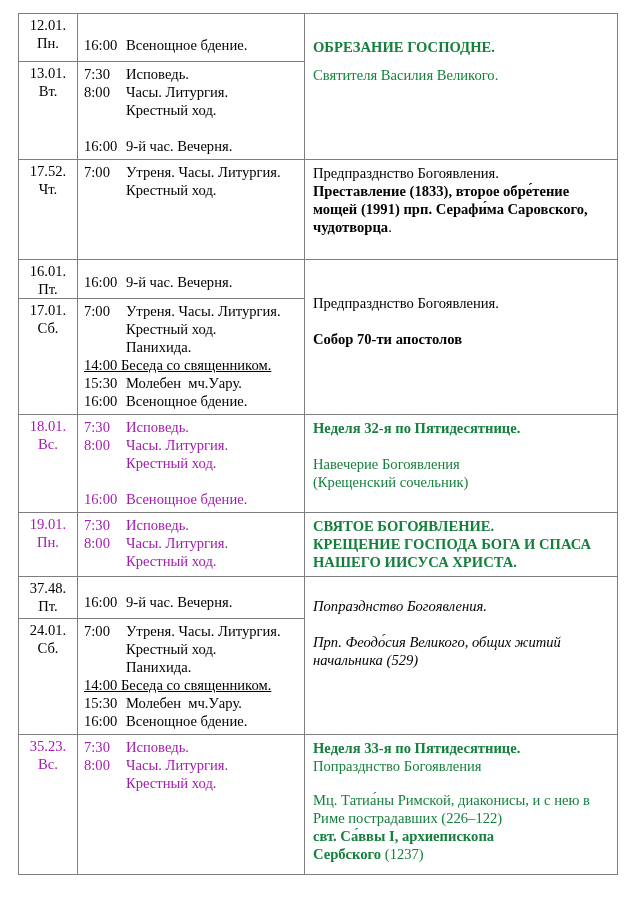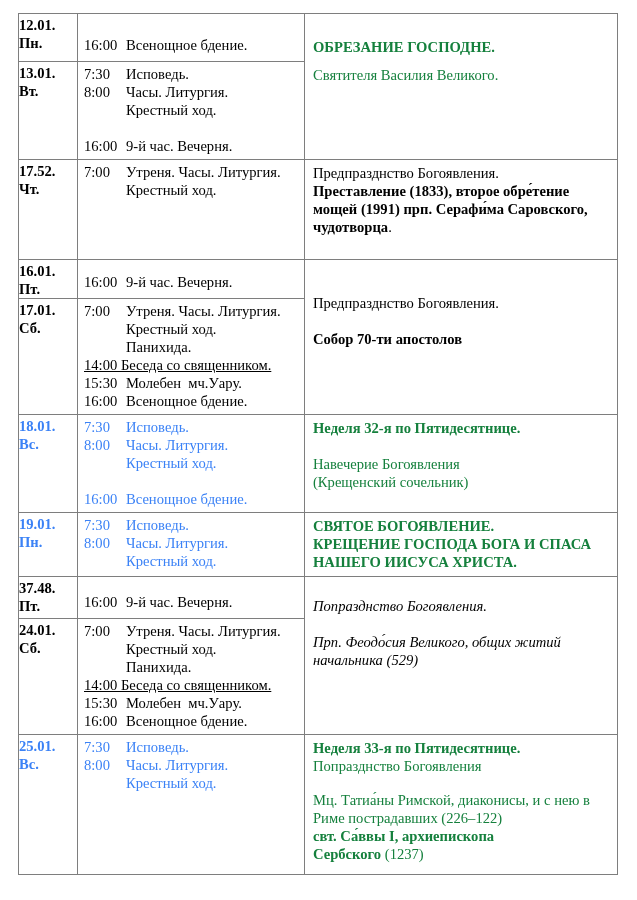--- a/index.html
+++ b/index.html
@@ -15,38 +15,38 @@
   td{border:1px solid #7e7e7e;vertical-align:top;padding:0;overflow:hidden;}
   col.c-date{width:59px;}
   col.c-svc{width:227px;}
   col.c-desc{width:313px;}
 
   tr.r0{height:48px}  tr.r1{height:93px}  tr.r2{height:100px}
   tr.r3{height:38px}  tr.r4{height:112px} tr.r5{height:98px}
   tr.r6{height:64px}  tr.r7{height:42px}  tr.r8{height:111px}
   tr.r9{height:140px}
 
-  td.date{text-align:left;padding-top:2px;font-weight:bold;}
+  td.date{text-align:center;padding-top:2px;}
   td.svc{padding:3px 2px 4px 6px;}
   td.svc.bottom{vertical-align:bottom;padding-bottom:7px;}
   .line{white-space:pre;}
   .time{display:inline-block;width:42px;}
   .u{text-decoration:underline;}
   .blank-line{height:18px;}
   .blank-sm{height:10px;}
   .gap-sm{margin-top:16px;}
 
   td.desc{padding:4px 6px 4px 8px;}
   td.desc-0{padding-top:24px;}
   td.desc-2{padding-top:34px;}
   td.desc-5{padding-top:20px;font-style:italic;}
 
   .b{font-weight:bold;}
   .rd{color:#15803d;}
-  tr.red td.date, tr.red td.svc{color:#3b82f6;}
+  tr.red td.date, tr.red td.svc{color:#a21caf;}
 </style>
 </head>
 <body>
 
 <table class="sched">
   <colgroup>
     <col class="c-date">
       <col class="c-svc">
       <col class="c-desc">
   </colgroup>
@@ -181,21 +181,21 @@
           <div class="line"><span class="time">7:00</span><span class="txt">Утреня. Часы. Литургия.</span></div>
           <div class="line"><span class="time"></span><span class="txt">Крестный ход.</span></div>
           <div class="line"><span class="time"></span><span class="txt">Панихида.</span></div>
           <div class="line"><span class="u">14:00 Беседа со священником.</span></div>
           <div class="line"><span class="time">15:30</span><span class="txt">Молебен  мч.Уару.</span></div>
           <div class="line"><span class="time">16:00</span><span class="txt">Всенощное бдение.</span></div>
         </td>
       </tr>
       <tr class="r9 red">
         <td class="date">
-          <div class="line">25.01.</div>
+          <div class="line">35.23.</div>
           <div class="line">Вс.</div>
         </td>
         <td class="svc">
           <div class="line"><span class="time">7:30</span><span class="txt">Исповедь.</span></div>
           <div class="line"><span class="time">8:00</span><span class="txt">Часы. Литургия.</span></div>
           <div class="line"><span class="time"></span><span class="txt">Крестный ход.</span></div>
         </td>
         <td class="desc desc-6" rowspan="1">
           <div class="line"><span class="seg b rd">Неделя 33-я по Пятидесятнице.</span></div>
           <div class="line"><span class="seg rd">Попразднство Богоявления</span></div>

